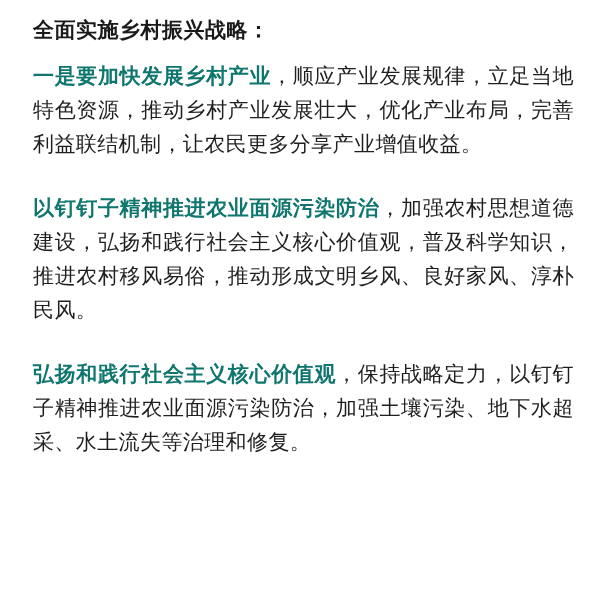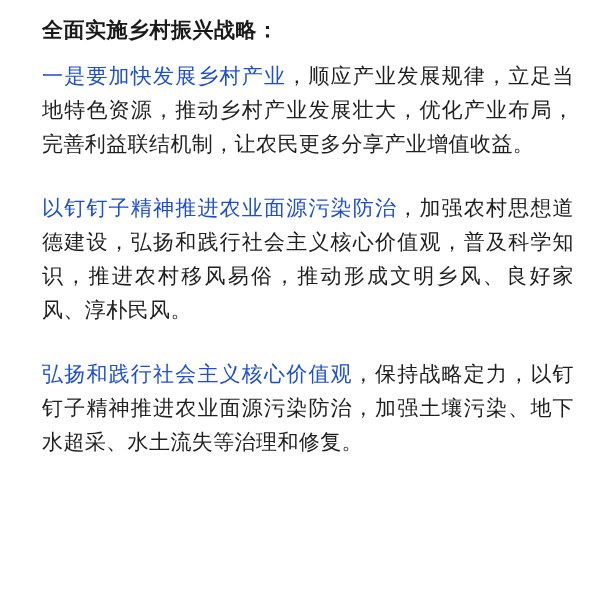--- a/index.html
+++ b/index.html
@@ -10,21 +10,21 @@
     width: 600px;
     height: 610px;
     background: #ffffff;
     font-family: "DejaVu Sans", "Liberation Sans", sans-serif;
     overflow: hidden;
   }
   .page {
     box-sizing: border-box;
     width: 600px;
     height: 610px;
-    padding: 14px 26px 0 42px;
+    padding: 14px 26px 0 33px;
     background: #ffffff;
   }
   .doc-title {
     font-size: 21px;
     font-weight: bold;
     color: #1a1a1a;
     line-height: 1.55;
     letter-spacing: 0.5px;
     margin: 0 0 12px 0;
   }
@@ -33,22 +33,22 @@
     line-height: 1.62;
     color: #1f1f1f;
     letter-spacing: 0.4px;
     margin: 0 0 30px 0;
     text-align: justify;
   }
   .para:last-child {
     margin-bottom: 0;
   }
   .lead {
-    color: #1d4ed8;
-    font-weight: normal;
+    color: #0f766e;
+    font-weight: bold;
   }
   .body-text {
     color: #1f1f1f;
     font-weight: normal;
   }
 </style>
 </head>
 <body>
 
 <div class="page">

